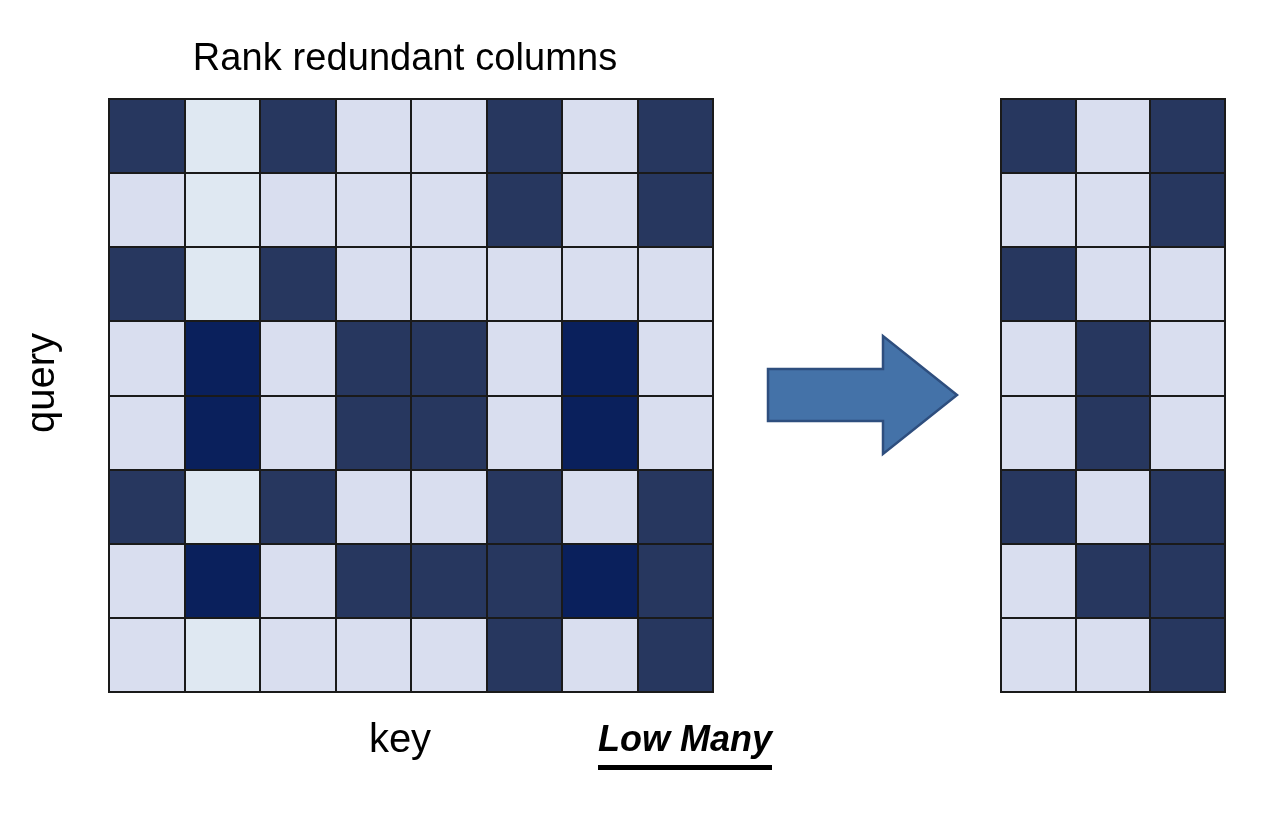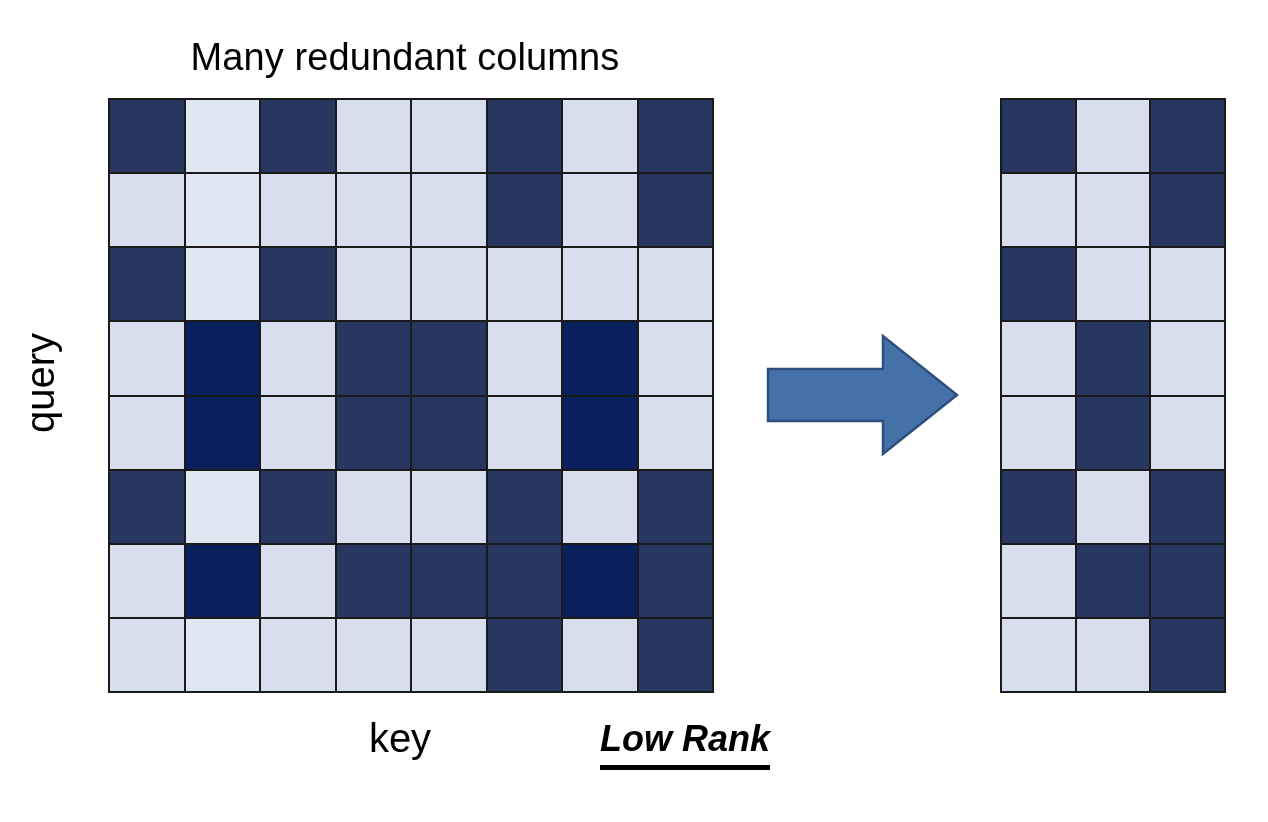--- a/index.html
+++ b/index.html
@@ -108,21 +108,21 @@
     position: absolute;
     left: 765px;
     top: 333px;
     width: 195px;
     height: 124px;
   }
 </style>
 </head>
 <body>
 
-<div id="title-label">Many redundant columns</div>
+<div id="title-label">Rank redundant columns</div>
 
 <div id="query-axis-label">query</div>
 
 <div id="matrix-left" class="matrix">
     <div class="cell" style="background: rgb(39, 55, 95);"></div>
     <div class="cell" style="background: rgb(223, 232, 242);"></div>
     <div class="cell" style="background: rgb(39, 55, 95);"></div>
     <div class="cell" style="background: rgb(217, 222, 239);"></div>
     <div class="cell" style="background: rgb(217, 222, 239);"></div>
     <div class="cell" style="background: rgb(39, 55, 95);"></div>
@@ -212,13 +212,13 @@
     <div class="cell" style="background: rgb(217, 222, 239);"></div>
     <div class="cell" style="background: rgb(39, 55, 95);"></div>
     <div class="cell" style="background: rgb(39, 55, 95);"></div>
     <div class="cell" style="background: rgb(217, 222, 239);"></div>
     <div class="cell" style="background: rgb(217, 222, 239);"></div>
     <div class="cell" style="background: rgb(39, 55, 95);"></div>
   </div>
 
 <div id="key-axis-label">key</div>
 
-<div id="low-rank-label"><span class="lr-text">Low Rank</span></div>
+<div id="low-rank-label"><span class="lr-text">Low Many</span></div>
 
 </body></html>

